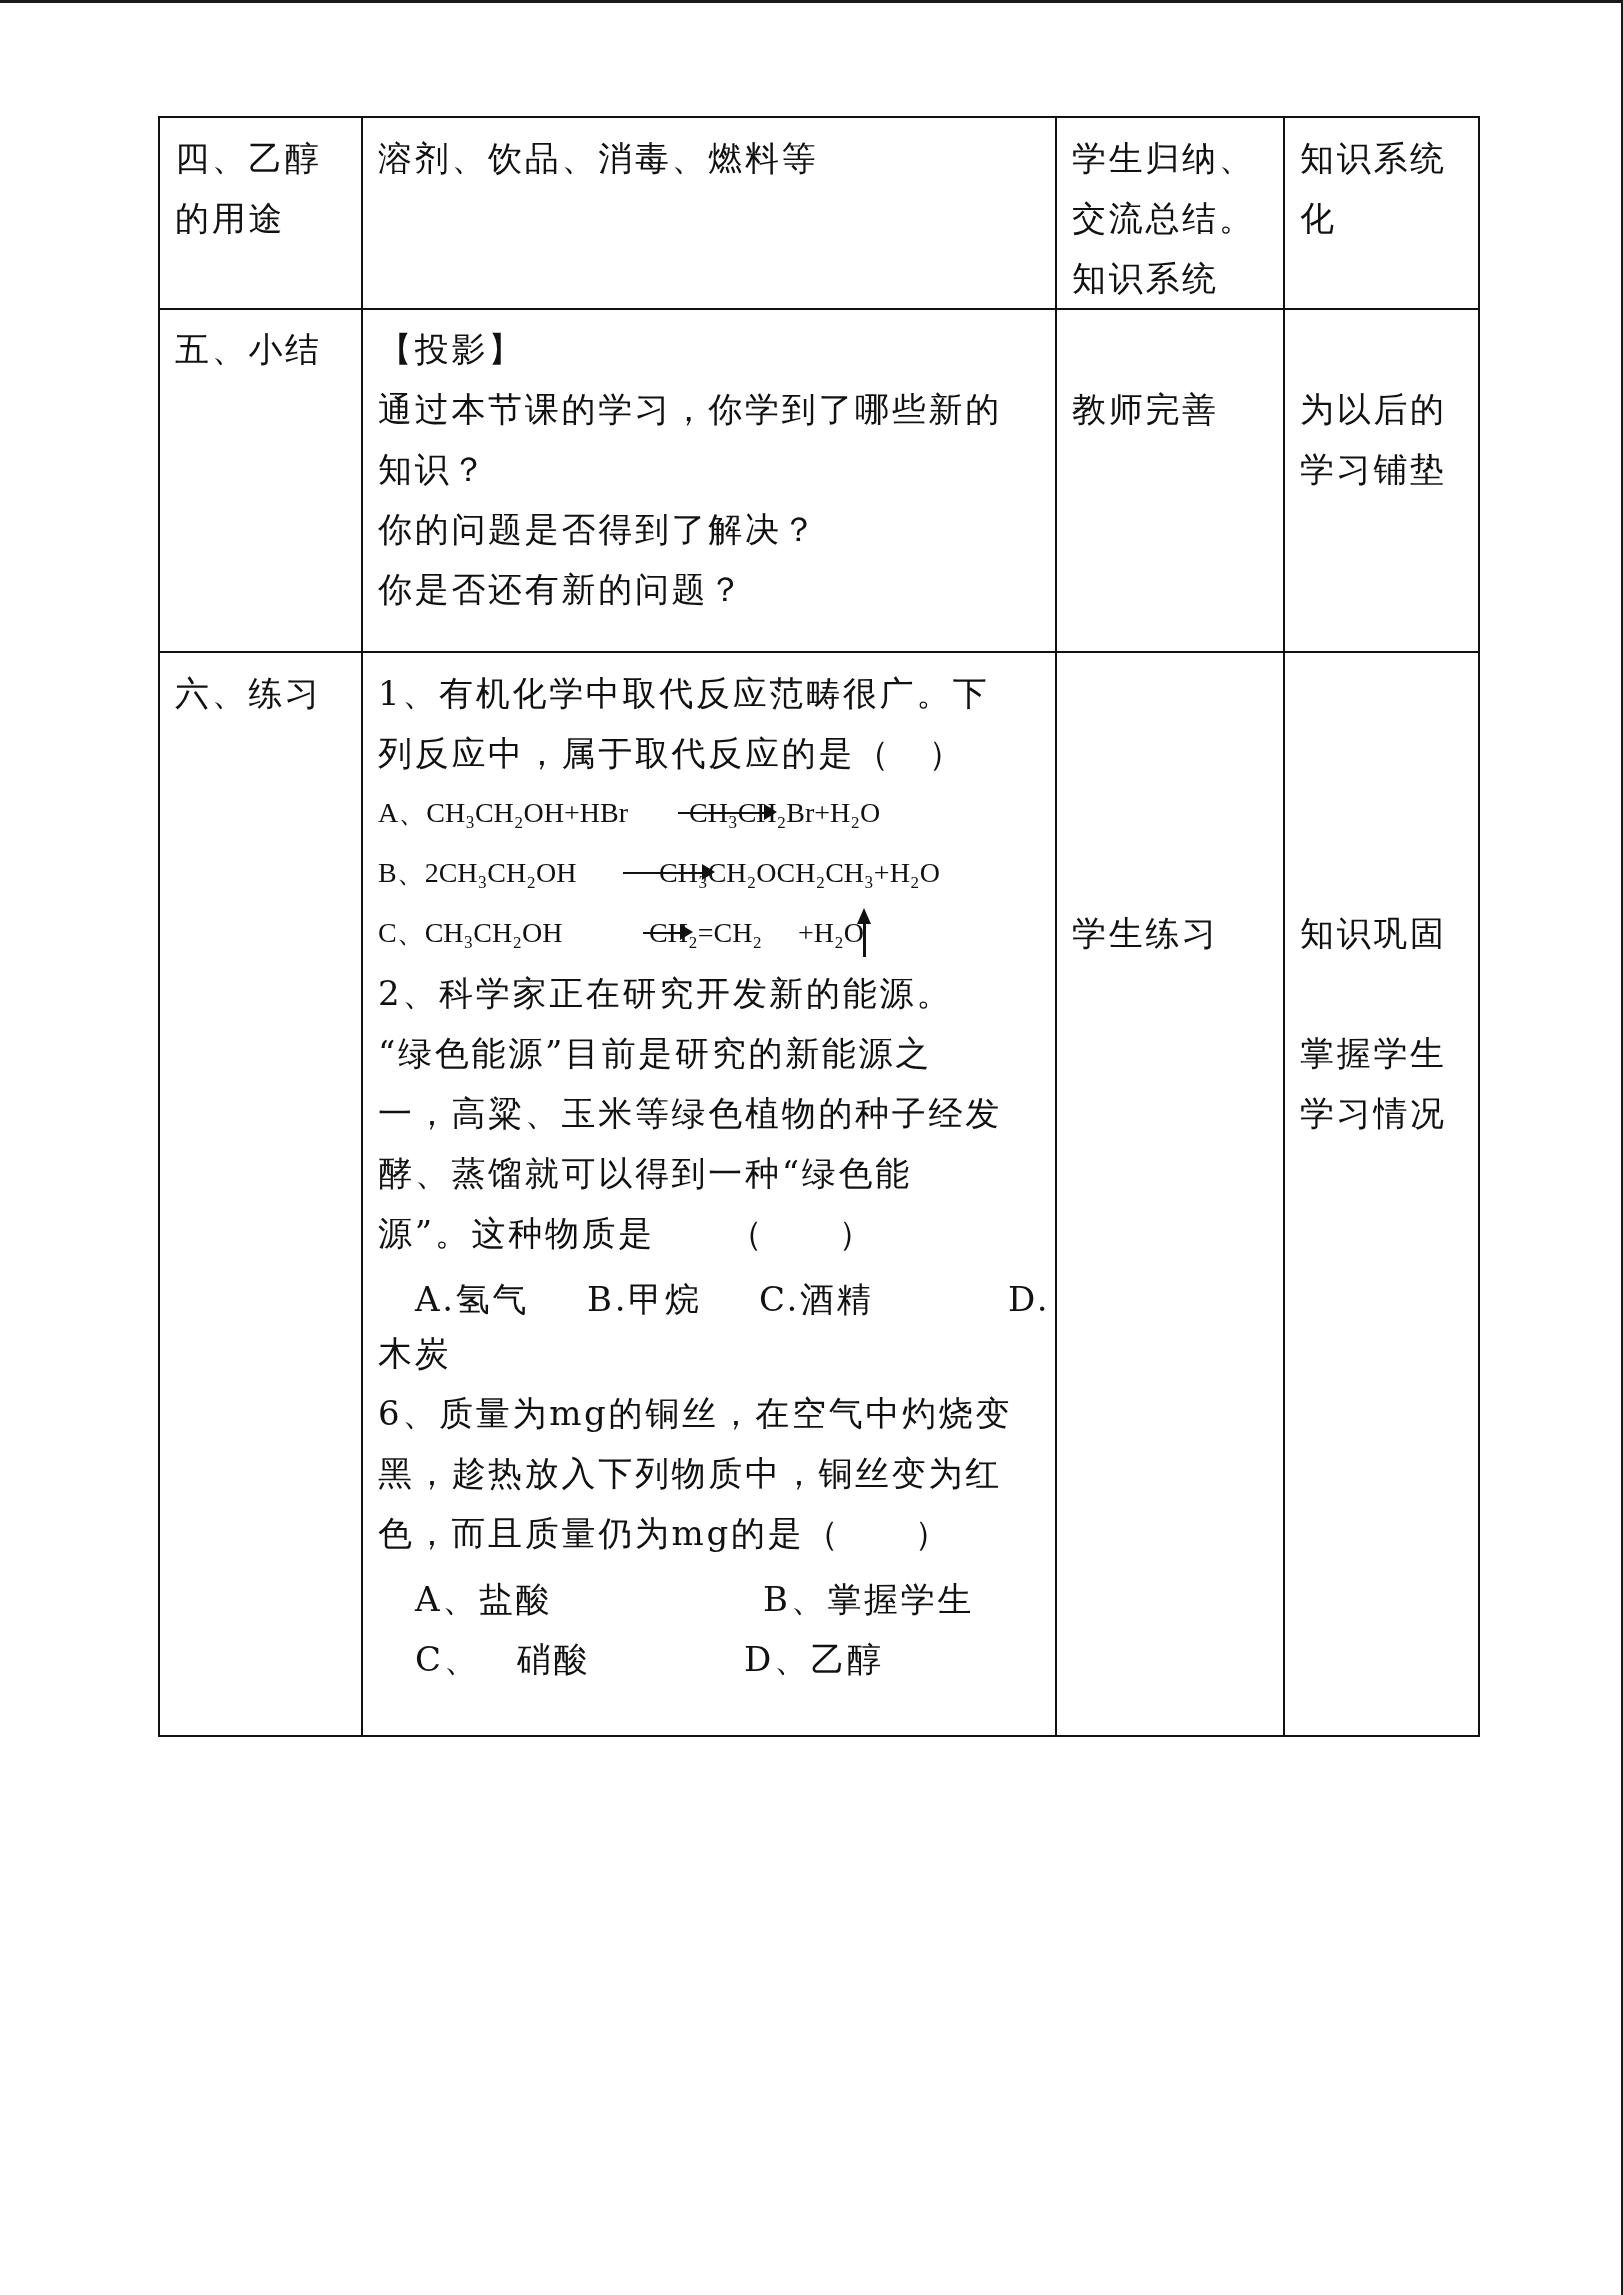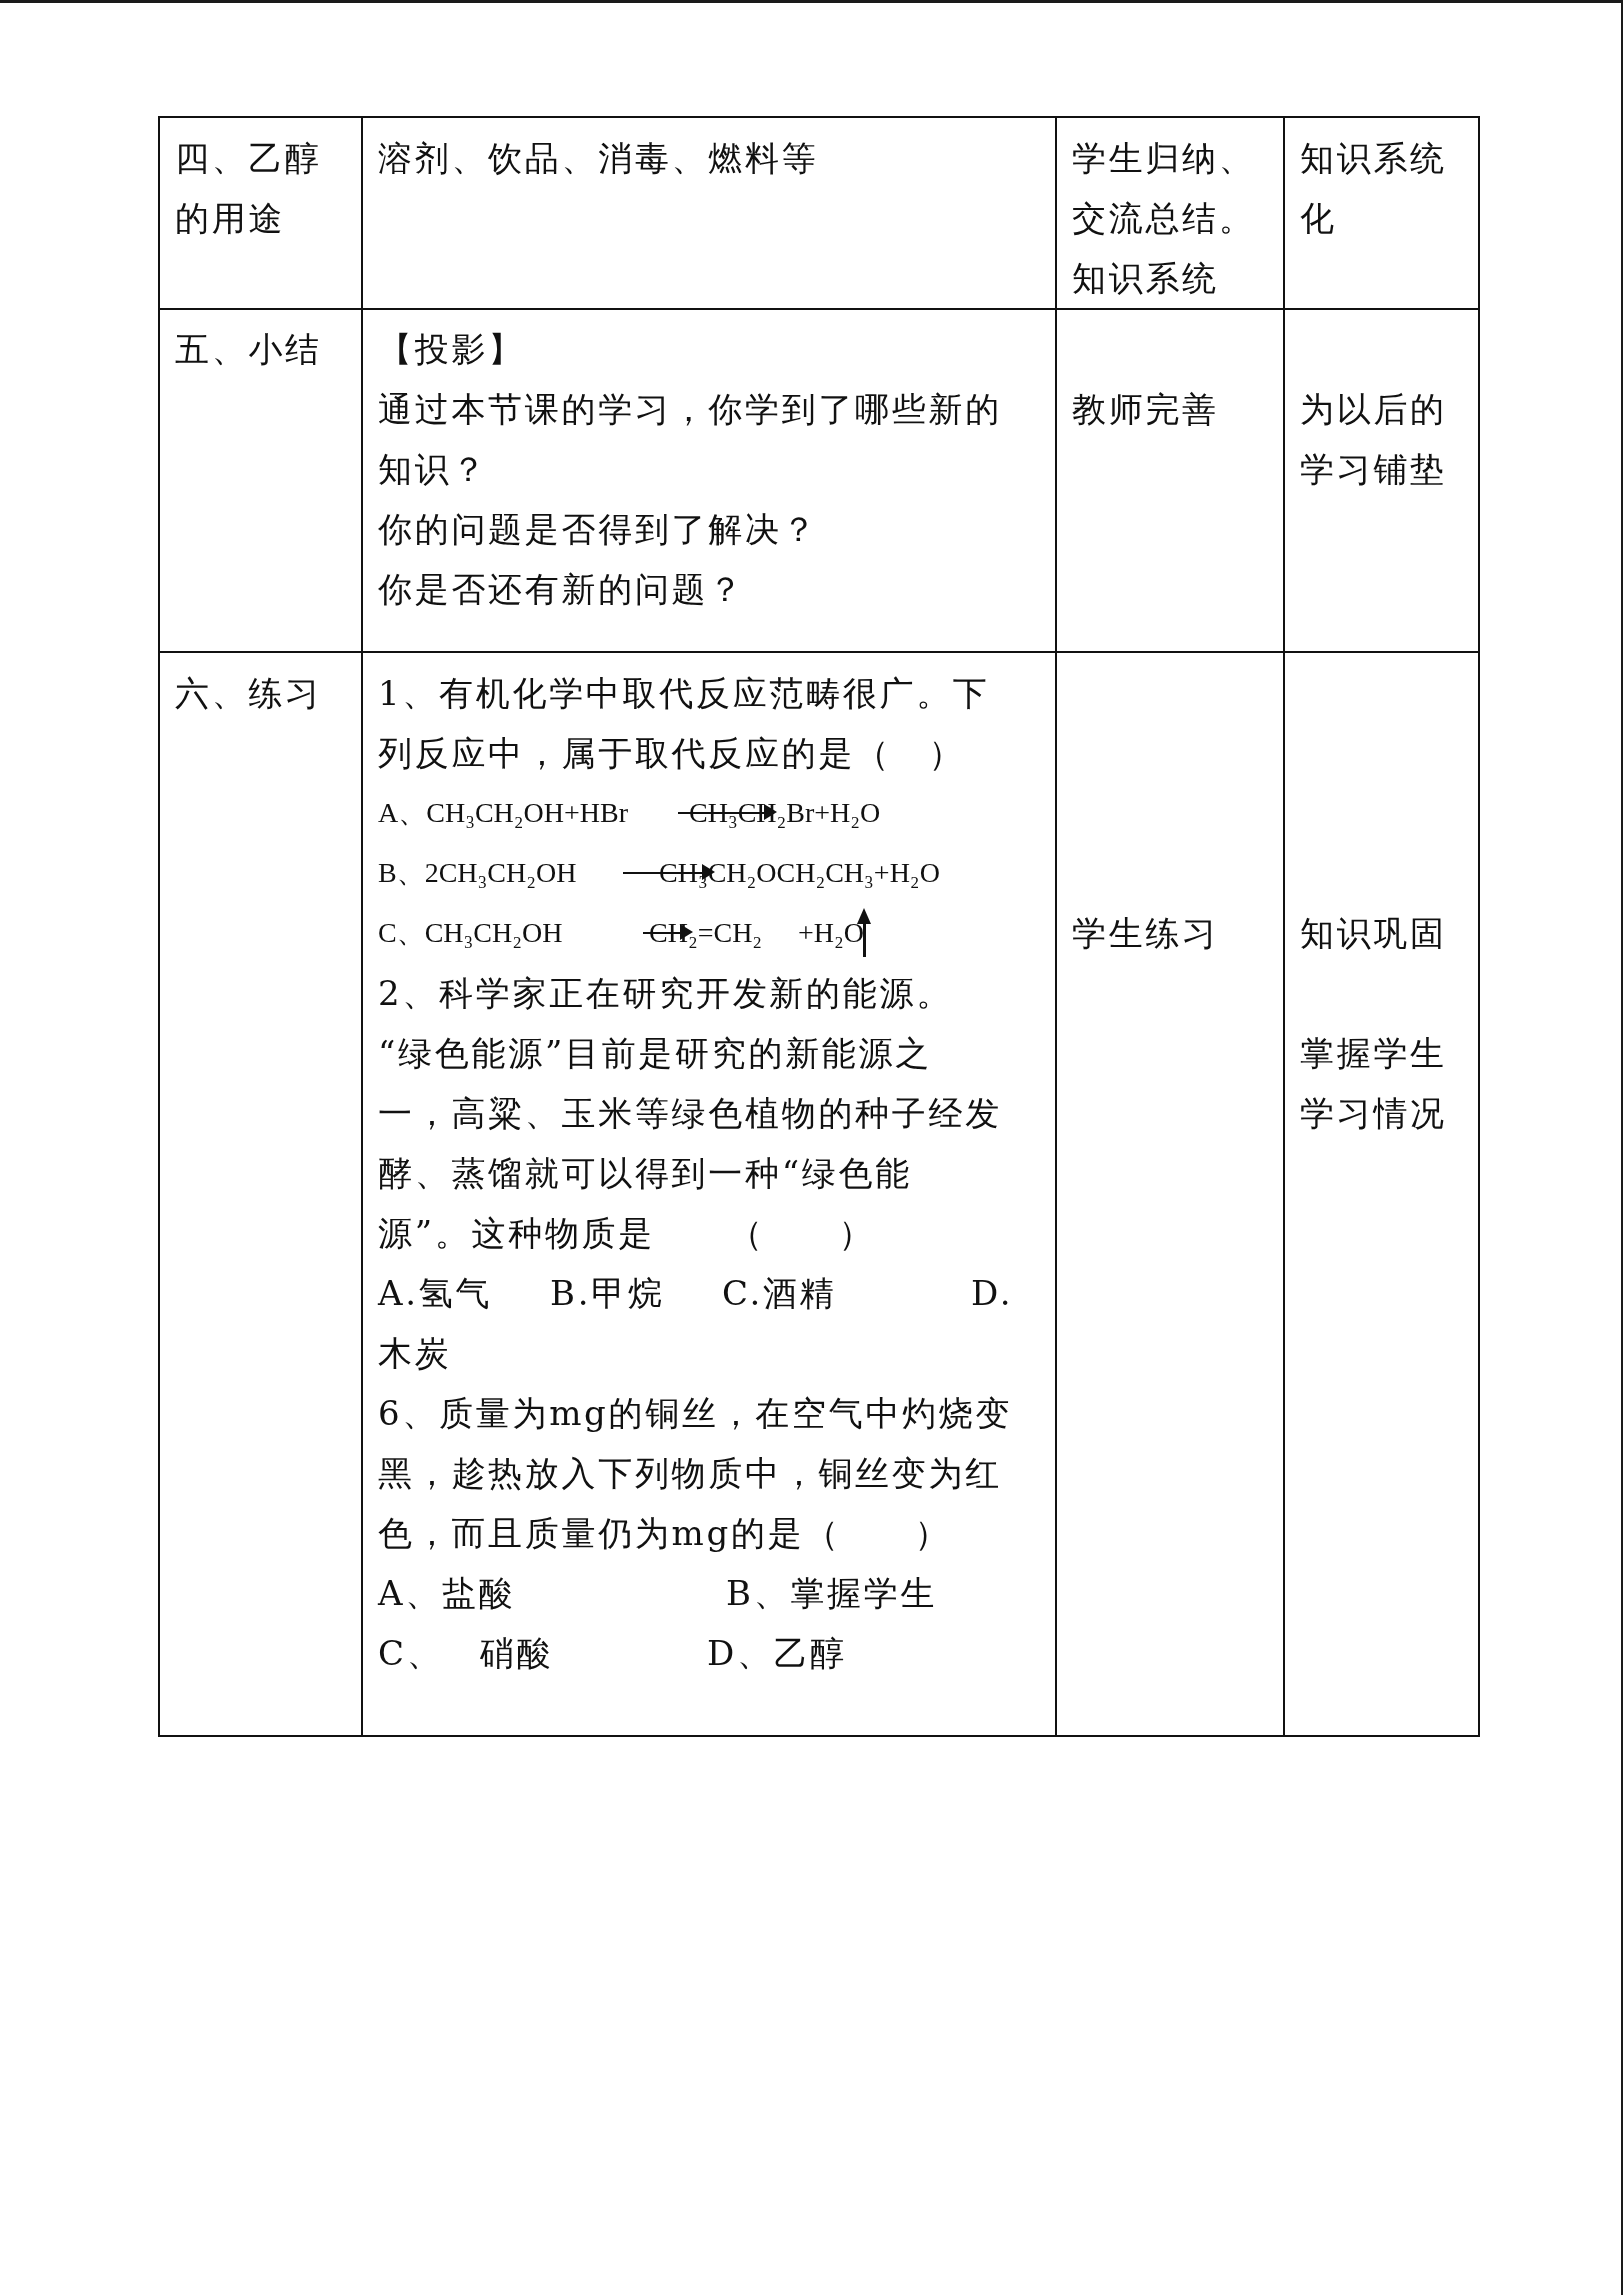--- a/index.html
+++ b/index.html
@@ -52,21 +52,21 @@
     border-left: 13.6px solid #111; border-top: 8.9px solid transparent; border-bottom: 8.9px solid transparent;
   }
   .rxn .up-arrow {
     position: absolute; width: 2.7px; background: #111;
   }
   .rxn .up-arrow::before {
     content: ""; position: absolute; left: -6.1px; top: -15px;
     border-bottom: 16.4px solid #111; border-left: 7.5px solid transparent; border-right: 7.5px solid transparent;
   }
   .options { display: block; white-space: nowrap; position: relative; height: 60px; }
-  .options span { position: absolute; top: 0; }
+  .options span { position: absolute; top: 6px; margin-left: 37px; }
   .spacer { display: block; height: 60px; }
 </style>
 </head>
 <body>
 
 <div class="page-edge-top"></div>
 <div class="page-edge-right"></div>
 
 <table class="lesson">
   <colgroup>

